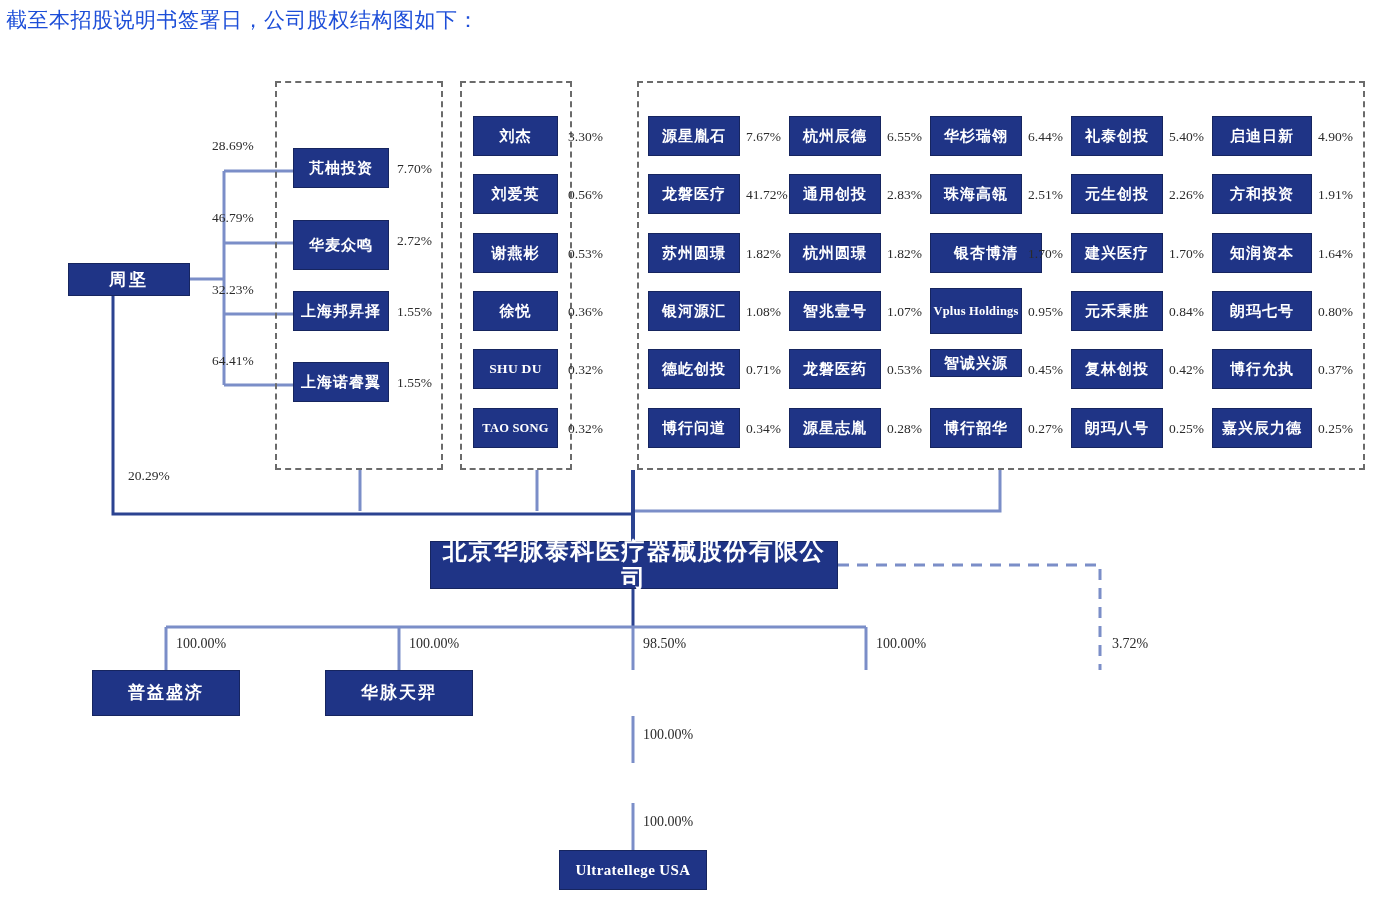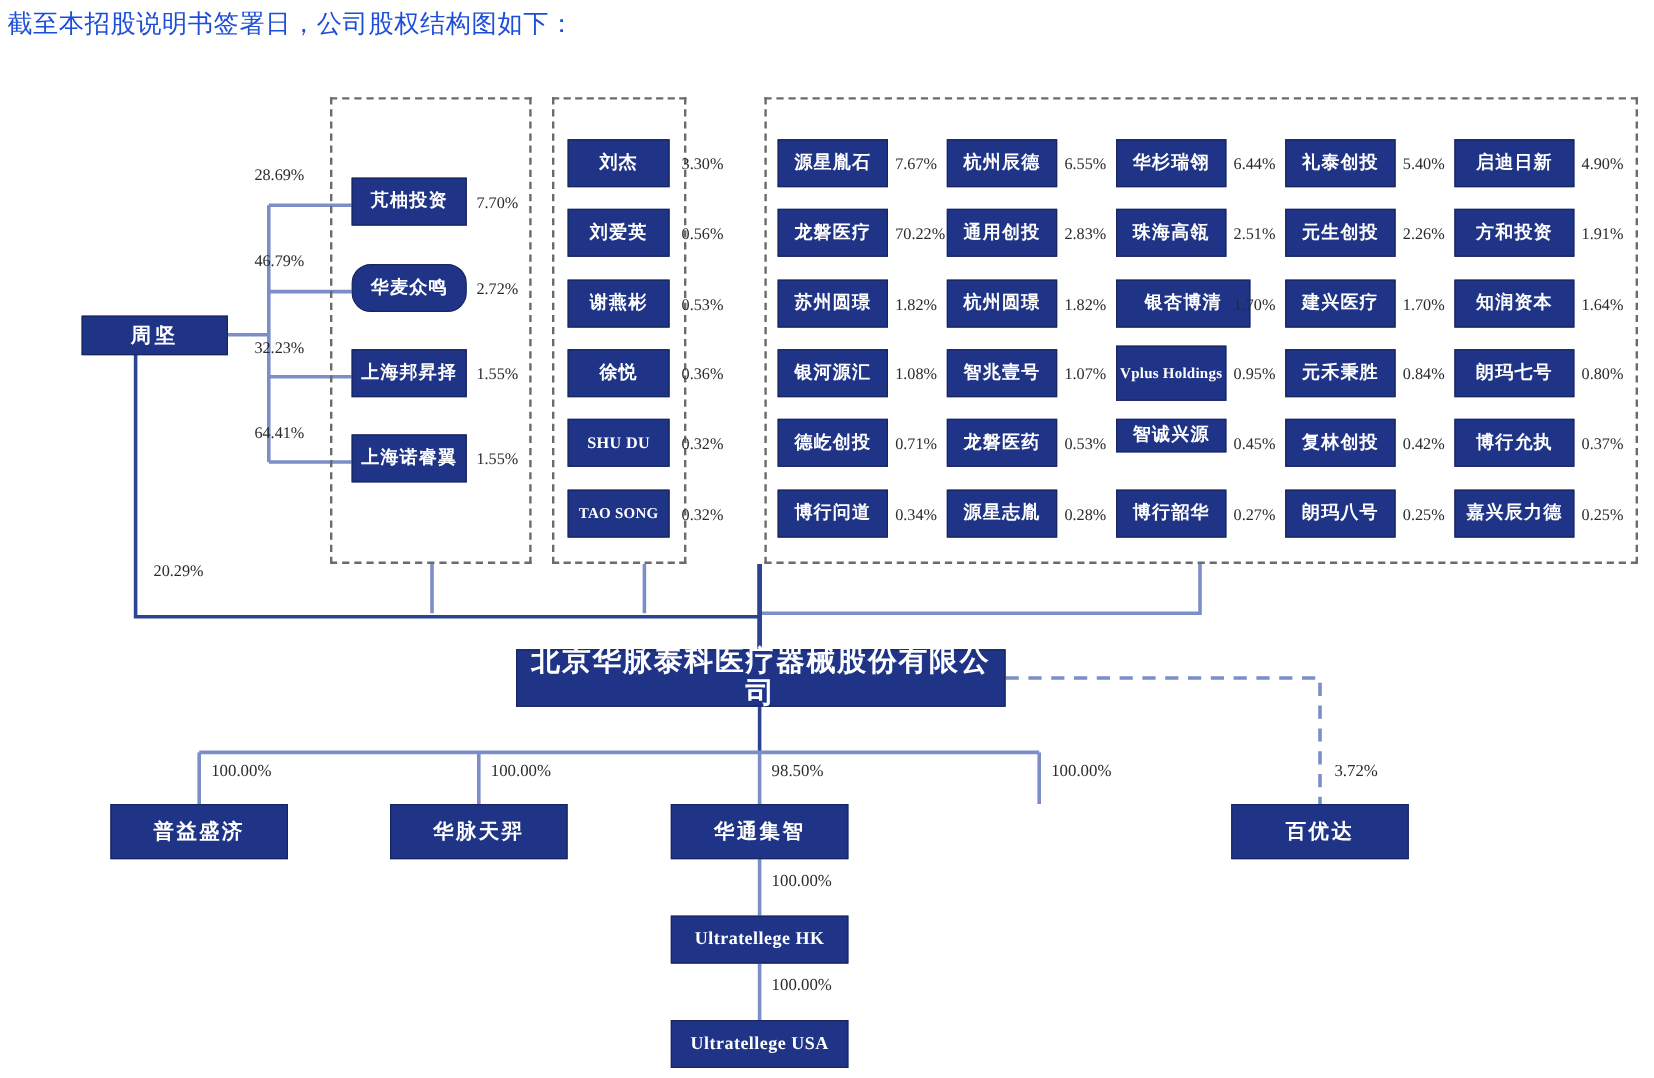--- a/index.html
+++ b/index.html
@@ -109,21 +109,21 @@
   <div class="group-frame" style="left:637px;top:81px;width:728px;height:389px;"></div>
 
   <div class="node person" style="left:68px;top:263px;width:122px;height:33px;">周坚</div>
   <div class="pct" style="left:128px;top:468px;">20.29%</div>
 
   <div class="pct" style="left:212px;top:138px;">28.69%</div>
   <div class="node small" style="left:293px;top:148px;width:96px;height:40px;">芃柚投资</div>
   <div class="pct" style="left:397px;top:161px;">7.70%</div>
 
   <div class="pct" style="left:212px;top:210px;">46.79%</div>
-  <div class="node small" style="left:293px;top:220px;width:96px;height:40px;border-radius:16px;">华麦众鸣</div>
+  <div class="node small" style="left:293px;top:220px;width:96px;height:50px;">华麦众鸣</div>
   <div class="pct" style="left:397px;top:233px;">2.72%</div>
 
   <div class="pct" style="left:212px;top:282px;">32.23%</div>
   <div class="node small" style="left:293px;top:291px;width:96px;height:40px;">上海邦昇择</div>
   <div class="pct" style="left:397px;top:304px;">1.55%</div>
 
   <div class="pct" style="left:212px;top:353px;">64.41%</div>
   <div class="node small" style="left:293px;top:362px;width:96px;height:40px;">上海诺睿翼</div>
   <div class="pct" style="left:397px;top:375px;">1.55%</div>
 
@@ -141,21 +141,21 @@
 
   <div class="node latin" style="left:473px;top:349px;width:85px;height:40px;">SHU DU</div>
   <div class="pct" style="left:568px;top:362px;">0.32%</div>
 
   <div class="node latin2" style="left:473px;top:408px;width:85px;height:40px;">TAO SONG</div>
   <div class="pct" style="left:568px;top:421px;">0.32%</div>
 
   <div class="node small" style="left:648px;top:116px;width:92px;height:40px;">源星胤石</div>
   <div class="pct" style="left:746px;top:129px;">7.67%</div>
   <div class="node small" style="left:648px;top:174px;width:92px;height:40px;">龙磐医疗</div>
-  <div class="pct" style="left:746px;top:187px;">70.22%</div>
+  <div class="pct" style="left:746px;top:187px;">41.72%</div>
   <div class="node small" style="left:648px;top:233px;width:92px;height:40px;">苏州圆璟</div>
   <div class="pct" style="left:746px;top:246px;">1.82%</div>
   <div class="node small" style="left:648px;top:291px;width:92px;height:40px;">银河源汇</div>
   <div class="pct" style="left:746px;top:304px;">1.08%</div>
   <div class="node small" style="left:648px;top:349px;width:92px;height:40px;">德屹创投</div>
   <div class="pct" style="left:746px;top:362px;">0.71%</div>
   <div class="node small" style="left:648px;top:408px;width:92px;height:40px;">博行问道</div>
   <div class="pct" style="left:746px;top:421px;">0.34%</div>
 
   <div class="node small" style="left:789px;top:116px;width:92px;height:40px;">杭州辰德</div>
@@ -212,26 +212,23 @@
 
   <div class="node main" style="left:430px;top:541px;width:408px;height:48px;">北京华脉泰科医疗器械股份有限公司</div>
 
   <div class="pct big" style="left:176px;top:636px;">100.00%</div>
   <div class="node sub" style="left:92px;top:670px;width:148px;height:46px;">普益盛济</div>
 
   <div class="pct big" style="left:409px;top:636px;">100.00%</div>
   <div class="node sub" style="left:325px;top:670px;width:148px;height:46px;">华脉天羿</div>
 
   <div class="pct big" style="left:643px;top:636px;">98.50%</div>
-  <div class="node sub" style="left:559px;top:670px;width:148px;height:46px;">华通集智</div>
 
   <div class="pct big" style="left:876px;top:636px;">100.00%</div>
 
   <div class="pct big" style="left:1112px;top:636px;">3.72%</div>
-  <div class="node sub" style="left:1026px;top:670px;width:148px;height:46px;">百优达</div>
 
   <div class="pct big" style="left:643px;top:727px;">100.00%</div>
-  <div class="node subL" style="left:559px;top:763px;width:148px;height:40px;">Ultratellege HK</div>
 
   <div class="pct big" style="left:643px;top:814px;">100.00%</div>
   <div class="node subL" style="left:559px;top:850px;width:148px;height:40px;">Ultratellege USA</div>
 
 </div>
 
 </body></html>

